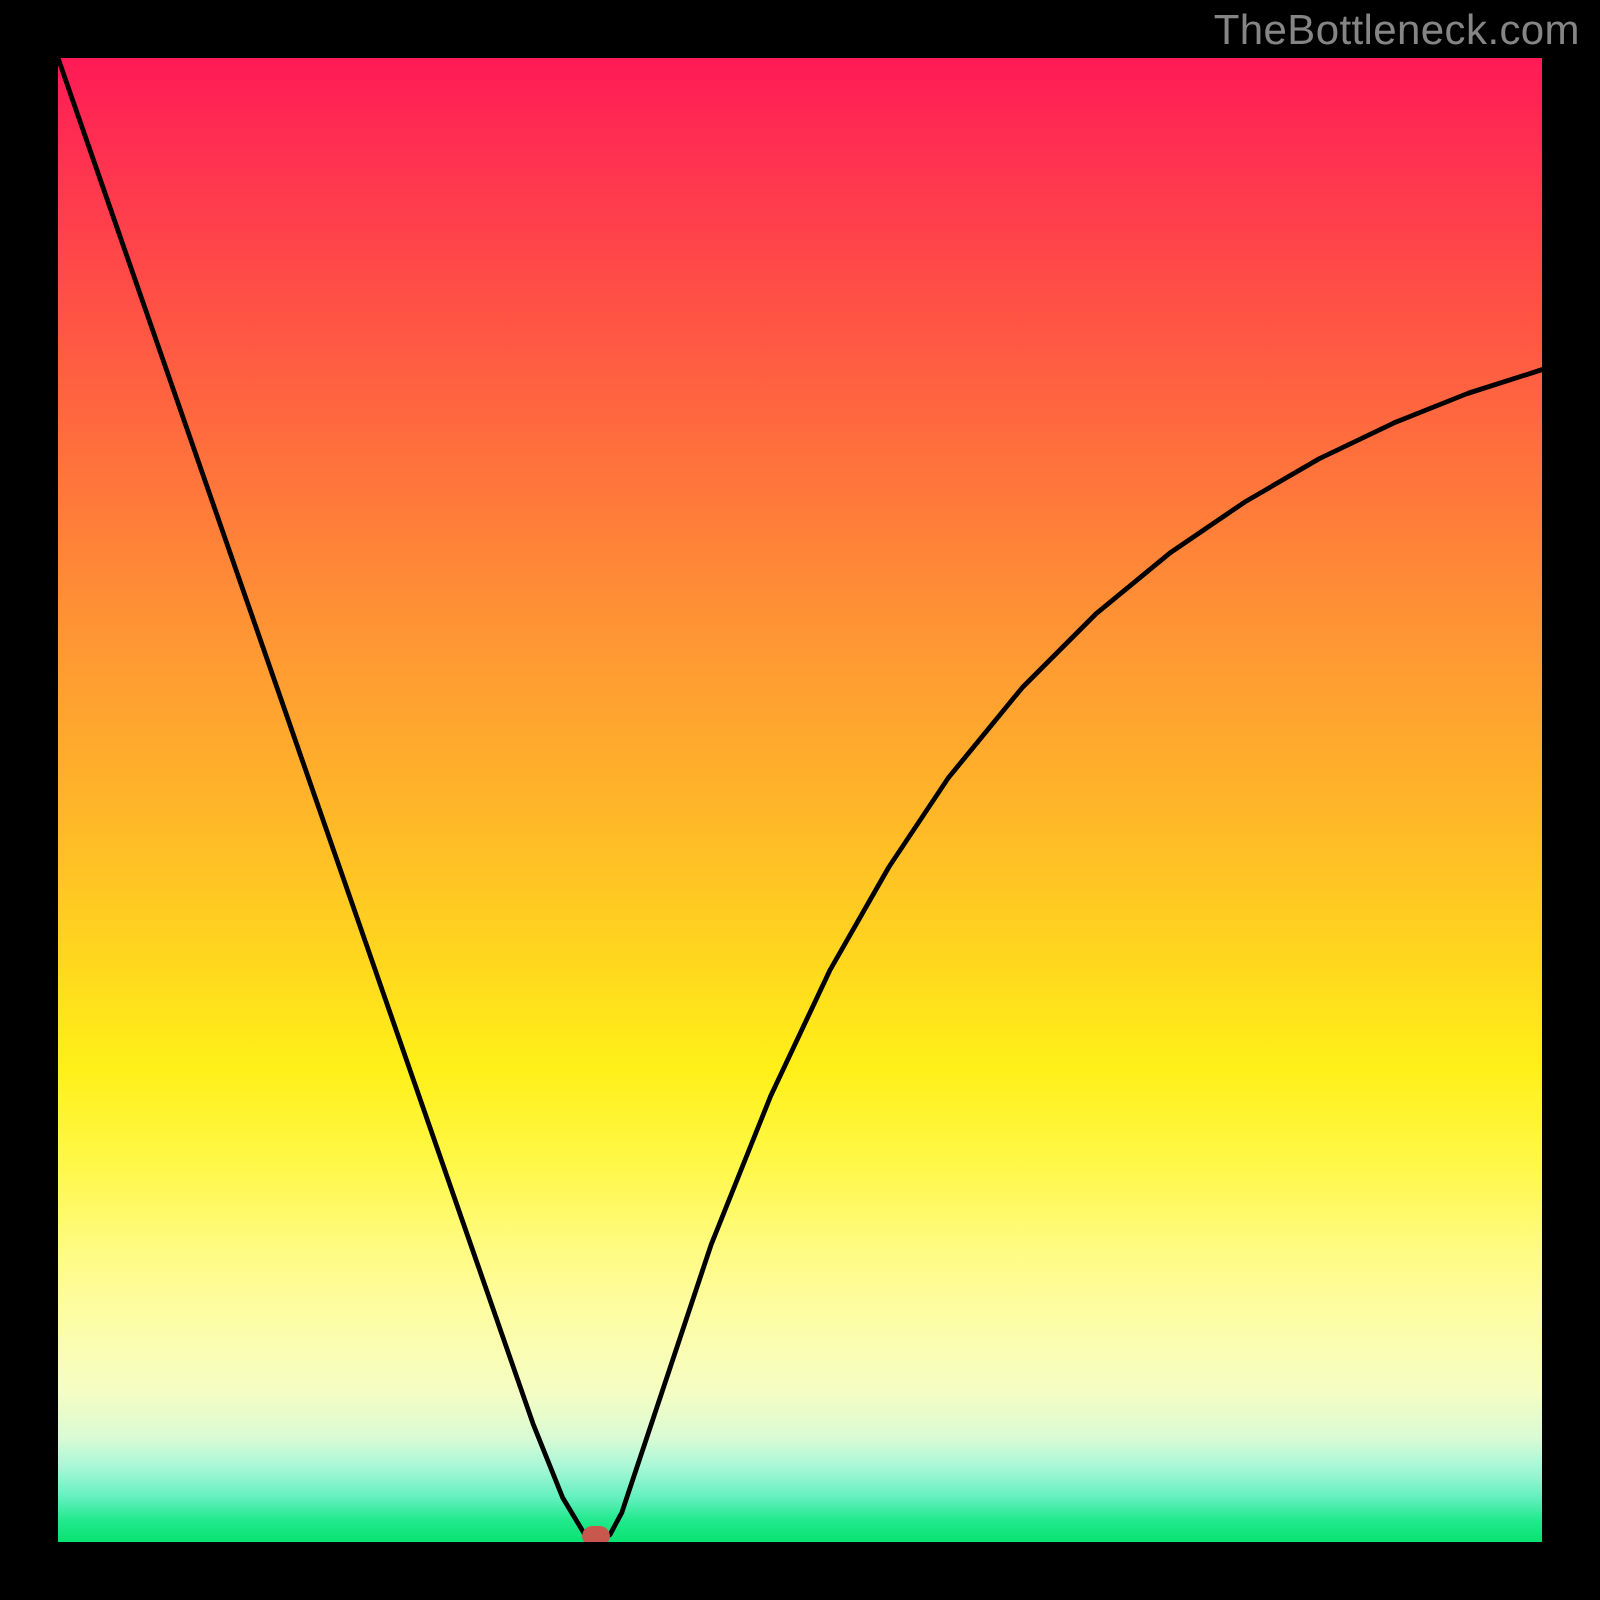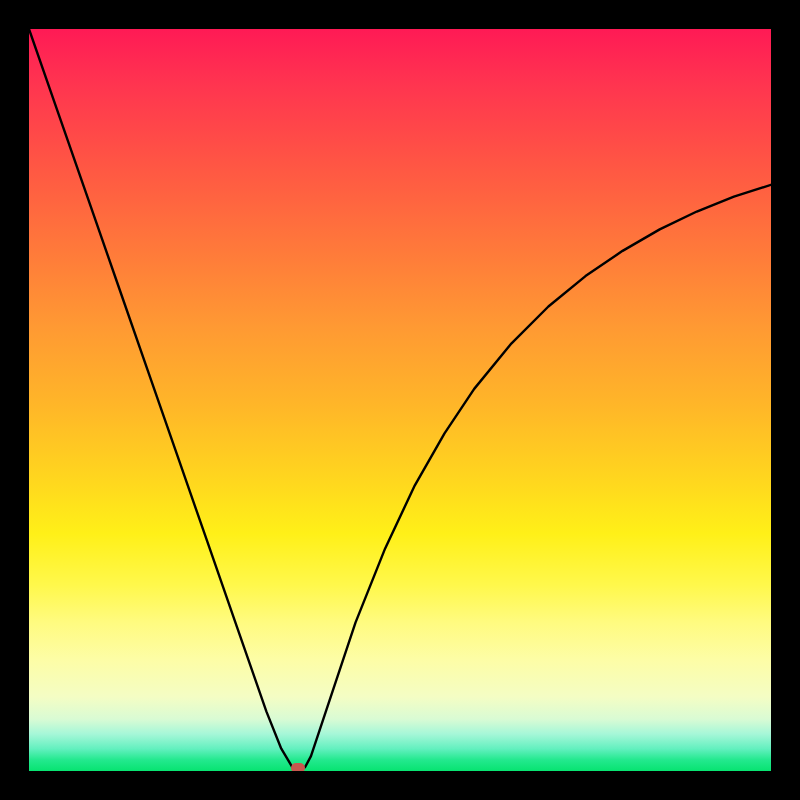--- a/index.html
+++ b/index.html
@@ -72,20 +72,21 @@
     background: #c8574e;
     border-radius: 5px;
     transform: translate(-50%, -50%);
     z-index: 5;
   }
 </style>
 </head>
 <body>
 
 <div class="frame">
+  <div class="watermark">TheBottleneck.com</div>
 
   <div class="plot">
     <div class="gradient"></div>
 
     <svg class="curve" viewBox="0 0 742 742" preserveAspectRatio="none">
       <path id="curve-path" fill="none" stroke="#000000" stroke-width="2.4" stroke-linejoin="round" stroke-linecap="round" d="M0.00 0.00 L29.68 85.33 L59.36 170.66 L89.04 255.99 L118.72 341.32 L148.40 426.65 L178.08 511.98 L207.76 597.31 L237.44 682.64 L252.28 719.74 L263.41 738.29 L269.35 742.00 L276.02 738.29 L281.96 727.16 L296.80 682.64 L326.48 593.60 L356.16 519.40 L385.84 456.33 L415.52 404.39 L445.20 359.87 L482.30 314.61 L519.40 277.51 L556.50 247.09 L593.60 221.86 L630.70 200.34 L667.80 182.53 L704.90 167.69 L742.00 155.82"></path>
     </svg>
 
     <div id="marker" class="marker" style="left: 269.346px; top: 739.032px;"></div>
   </div>

